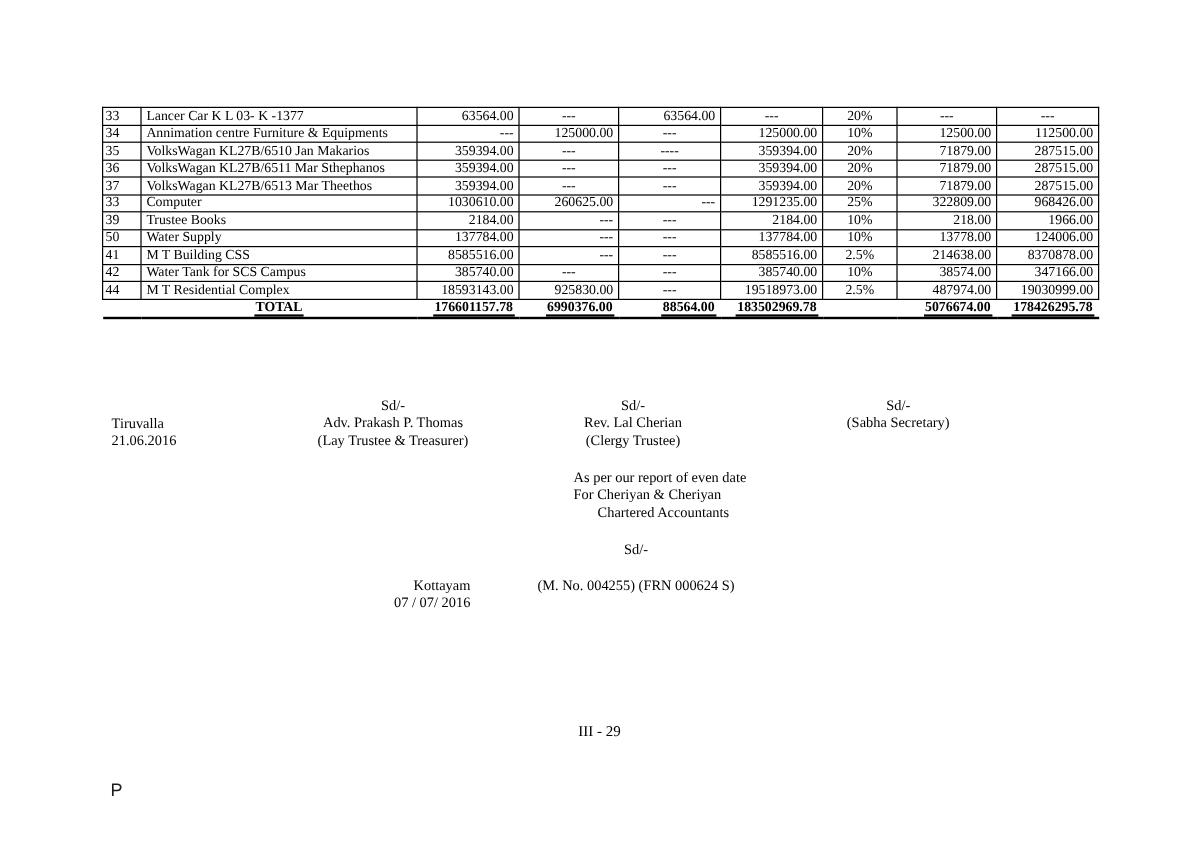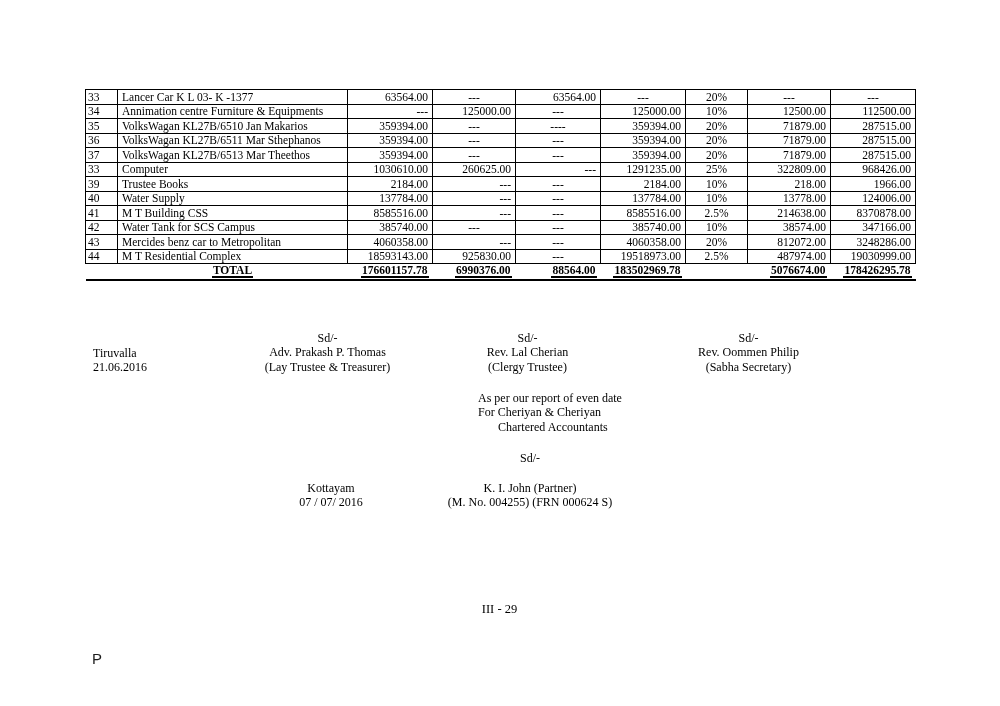--- a/index.html
+++ b/index.html
@@ -30,21 +30,21 @@
   .bold { font-weight:normal; }
 
   .sig-place   { left:93px;  top:346px; }
   .sig-b1      { left:230px; top:331px; width:195px; }
   .sig-b2      { left:430px; top:331px; width:195px; }
   .sig-b3      { left:650px; top:331px; width:197px; }
 
   .aud-report  { left:478px; top:391px; }
   .aud-report .l3 { margin-left:20px; }
   .aud-sd      { left:520px; top:451px; }
-  .aud-place   { left:270px; top:481px; width:122px; }
+  .aud-place   { left:270px; top:481px; width:122px;text-align:right; }
   .aud-partner { left:416px; top:481px; width:228px; }
 
   .page-num    { left:452px; top:602px; width:95px; text-align:center; font-size:12.5px; }
   .corner-p    { left:92px;  top:652px; font-family:"Liberation Sans", sans-serif;
                  font-size:15px; color:#1b1b1b; letter-spacing:0.5px; }
 </style>
 </head>
 <body>
 
 <div class="page">
@@ -133,21 +133,21 @@
           <td class="desc-cell">Trustee Books</td>
           <td class="al-r">2184.00</td>
           <td class="al-r">---</td>
           <td class="al-c">---</td>
           <td class="al-r">2184.00</td>
           <td class="al-c">10%</td>
           <td class="al-r">218.00</td>
           <td class="al-r">1966.00</td>
         </tr>
         <tr>
-          <td class="no-cell">40</td>
+          <td class="no-cell">50</td>
           <td class="desc-cell">Water Supply</td>
           <td class="al-r">137784.00</td>
           <td class="al-r">---</td>
           <td class="al-c">---</td>
           <td class="al-r">137784.00</td>
           <td class="al-c">10%</td>
           <td class="al-r">13778.00</td>
           <td class="al-r">124006.00</td>
         </tr>
         <tr>
@@ -164,31 +164,20 @@
         <tr>
           <td class="no-cell">42</td>
           <td class="desc-cell">Water Tank for SCS Campus</td>
           <td class="al-r">385740.00</td>
           <td class="al-c">---</td>
           <td class="al-c">---</td>
           <td class="al-r">385740.00</td>
           <td class="al-c">10%</td>
           <td class="al-r">38574.00</td>
           <td class="al-r">347166.00</td>
-        </tr>
-        <tr>
-          <td class="no-cell">43</td>
-          <td class="desc-cell">Mercides benz car to Metropolitan</td>
-          <td class="al-r">4060358.00</td>
-          <td class="al-r">---</td>
-          <td class="al-c">---</td>
-          <td class="al-r">4060358.00</td>
-          <td class="al-c">20%</td>
-          <td class="al-r">812072.00</td>
-          <td class="al-r">3248286.00</td>
         </tr>
         <tr>
           <td class="no-cell">44</td>
           <td class="desc-cell">M T Residential Complex</td>
           <td class="al-r">18593143.00</td>
           <td class="al-r">925830.00</td>
           <td class="al-c">---</td>
           <td class="al-r">19518973.00</td>
           <td class="al-c">2.5%</td>
           <td class="al-r">487974.00</td>
@@ -220,38 +209,36 @@
   </div>
 
   <div class="txt center sig-b2">
     <div class="bold">Sd/-</div>
     <div>Rev. Lal Cherian</div>
     <div>(Clergy Trustee)</div>
   </div>
 
   <div class="txt center sig-b3">
     <div class="bold">Sd/-</div>
-    <div>Rev. Oommen Philip</div>
     <div>(Sabha Secretary)</div>
   </div>
 
   <div class="txt aud-report">
     <div>As per our report of even date</div>
     <div>For Cheriyan &amp; Cheriyan</div>
     <div class="l3">Chartered Accountants</div>
   </div>
 
   <div class="txt bold aud-sd">Sd/-</div>
 
   <div class="txt center aud-place">
     <div>Kottayam</div>
     <div>07 / 07/ 2016</div>
   </div>
 
   <div class="txt center aud-partner">
-    <div>K. I. John (Partner)</div>
     <div>(M. No. 004255) (FRN 000624 S)</div>
   </div>
 
   <div class="txt page-num">III - 29</div>
   <div class="txt corner-p">P</div>
 
 </div>
 
 </body></html>

